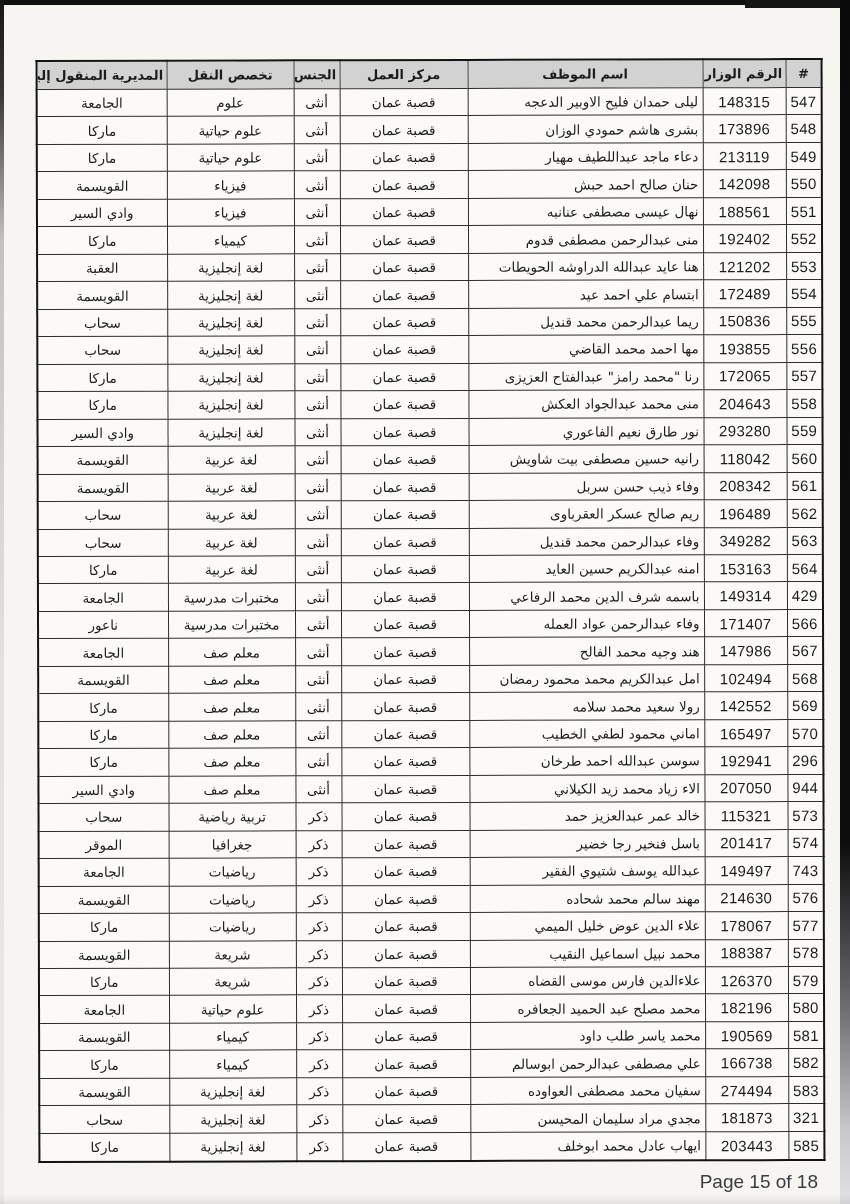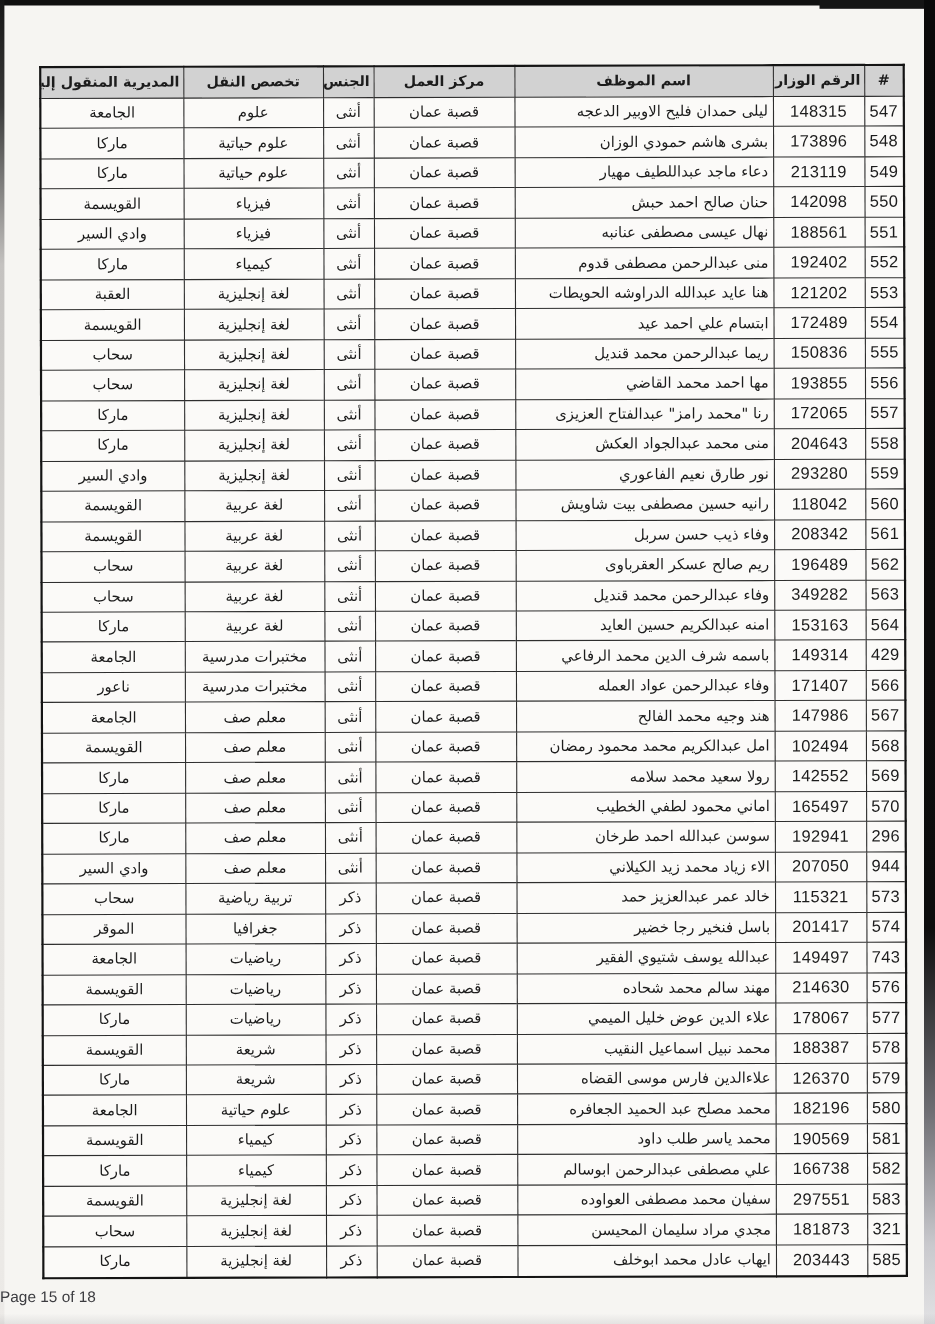--- a/index.html
+++ b/index.html
@@ -42,23 +42,23 @@
   }
   td{font-size:13.5px;text-align:center;}
   td.num{
     font-family:"Liberation Sans",sans-serif;
     font-size:15px;letter-spacing:0.3px;
   }
   td.name{text-align:right;padding-right:4px;}
 
   .footer{
     position:absolute;top:1171px;left:0;width:818px;
-    text-align:left;
+    text-align:right;
     font-family:"Liberation Sans",sans-serif;
-    font-size:14px;color:#3c3c40;
+    font-size:19px;color:#3c3c40;
   }
 </style>
 </head>
 <body>
 
 <div class="scan-top"></div>
 <div class="scan-blot"></div>
 <div class="scan-right"></div>
 <div class="scan-left"></div>
 <div class="scan-bottom"></div>
@@ -405,21 +405,21 @@
     <td class="num">582</td>
     <td class="num">166738</td>
     <td class="name">علي مصطفى عبدالرحمن ابوسالم</td>
     <td>قصبة عمان</td>
     <td>ذكر</td>
     <td>كيمياء</td>
     <td>ماركا</td>
   </tr>
         <tr>
     <td class="num">583</td>
-    <td class="num">297551</td>
+    <td class="num">274494</td>
     <td class="name">سفيان محمد مصطفى العواوده</td>
     <td>قصبة عمان</td>
     <td>ذكر</td>
     <td>لغة إنجليزية</td>
     <td>القويسمة</td>
   </tr>
         <tr>
     <td class="num">321</td>
     <td class="num">181873</td>
     <td class="name">مجدي مراد سليمان المحيسن</td>

